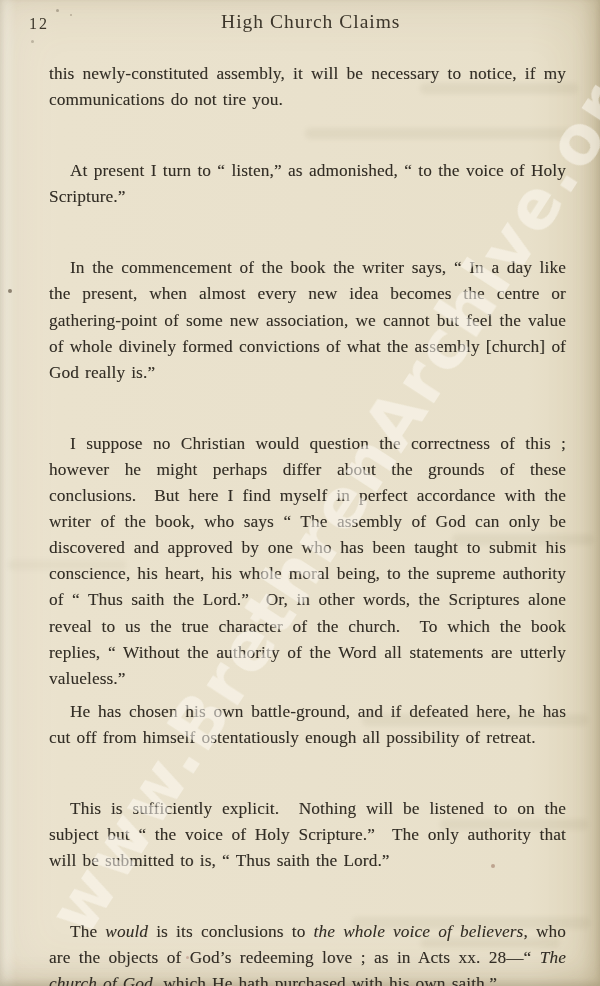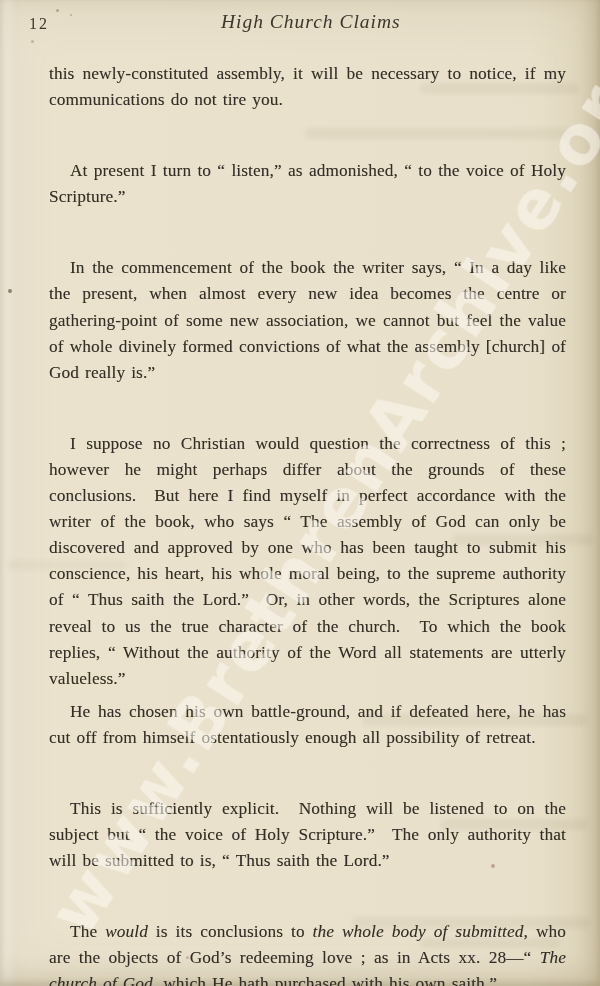--- a/index.html
+++ b/index.html
@@ -19,21 +19,21 @@
     color:#2f2a23;
   }
   
   #hdr{position:absolute;top:11px;left:0;right:0;height:30px;}
   #pageno{
     position:absolute;left:29px;top:4px;
     font-size:16px;letter-spacing:2px;color:#3c362b;
   }
   #title{
     position:absolute;left:50%;top:0;transform:translateX(-44%);
-    font-style:italic;font-size:19.5px;letter-spacing:1px;
+    font-size:19.5px;letter-spacing:1px;
     color:#3c362b;white-space:nowrap;
   }
   
   #bodytext{
     position:absolute;top:61px;left:49px;width:517px;
     font-size:17.2px;line-height:26.1px;
     text-align:justify;
     letter-spacing:0.15px;
     word-spacing:1.6px;
     color:#322d25;
@@ -78,21 +78,21 @@
     <span id="title">High Church Claims</span>
   </div>
 
   <div id="bodytext">
       <p class="para"><span>this newly-constituted assembly, it will be necessary to notice, if my communications do not tire you.</span></p>
       <p class="para indent"><span>At present I turn to “ listen,” as admonished, “ to the voice of Holy Scripture.”</span></p>
       <p class="para indent"><span>In the commencement of the book the writer says, “ In a day like the present, when almost every new idea becomes the centre or gathering-point of some new association, we cannot but feel the value of whole divinely formed convictions of what the assembly [church] of God really is.”</span></p>
       <p class="para indent"><span>I suppose no Christian would question the correctness of this ; however he might perhaps differ about the grounds of these conclusions.&nbsp; But here I find myself in perfect accordance with the writer of the book, who says “ The assembly of God can only be discovered and approved by one who has been taught to submit his conscience, his heart, his whole moral being, to the supreme authority of “ Thus saith the Lord.”&nbsp; Or, in other words, the Scriptures alone reveal to us the true character of the church.&nbsp; To which the book replies, “ Without the authority of the Word all statements are utterly valueless.”</span></p>
       <p class="para indent gap"><span>He has chosen his own battle-ground, and if defeated here, he has cut off from himself ostentatiously enough all possibility of retreat.</span></p>
       <p class="para indent"><span>This is sufficiently explicit.&nbsp; Nothing will be listened to on the subject but “ the voice of Holy Scripture.”&nbsp; The only authority that will be submitted to is, “ Thus saith the Lord.”</span></p>
-      <p class="para indent"><span>The </span><em>would</em><span> is its conclusions to </span><em>the whole body of submitted</em><span>, who are the objects of God’s redeeming love ; as in Acts xx. 28—“ </span><em>The church of God</em><span>, which He hath purchased with his own saith.”</span></p>
+      <p class="para indent"><span>The </span><em>would</em><span> is its conclusions to </span><em>the whole voice of believers</em><span>, who are the objects of God’s redeeming love ; as in Acts xx. 28—“ </span><em>The church of God</em><span>, which He hath purchased with his own saith.”</span></p>
       <p class="para indent gap"><span>The </span><em>differ</em><span> is its application to the whole body of be-</span></p>
     </div>
 
   <div class="ghost" style="left:420px;top:83px;width:158px;height:11px;"></div>
   <div class="ghost" style="left:305px;top:128px;width:268px;height:11px;"></div>
   <div class="ghost" style="left:452px;top:534px;width:142px;height:11px;"></div>
   <div class="ghost" style="left:7px;top:560px;width:120px;height:10px;opacity:0.10;"></div>
   <div class="ghost" style="left:362px;top:714px;width:226px;height:12px;"></div>
   <div class="ghost" style="left:440px;top:819px;width:148px;height:11px;"></div>
   <div class="ghost" style="left:352px;top:917px;width:238px;height:12px;"></div>

